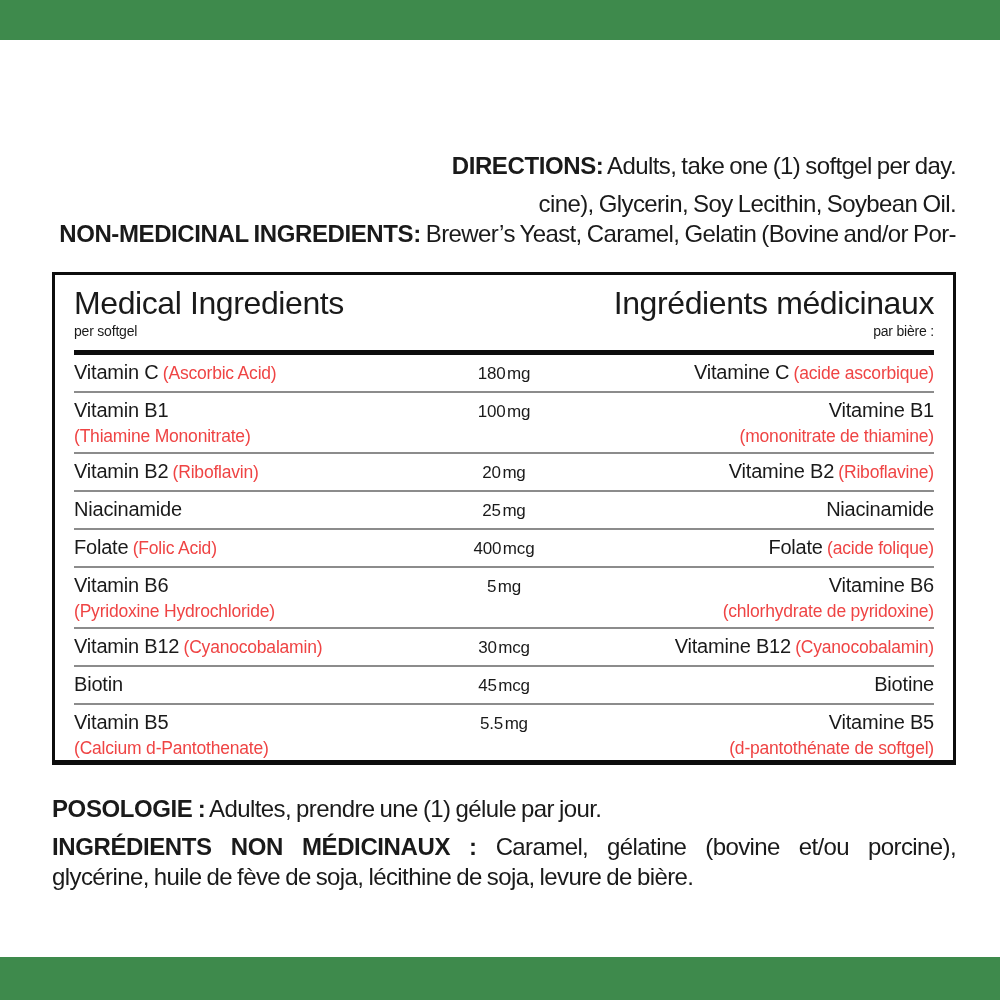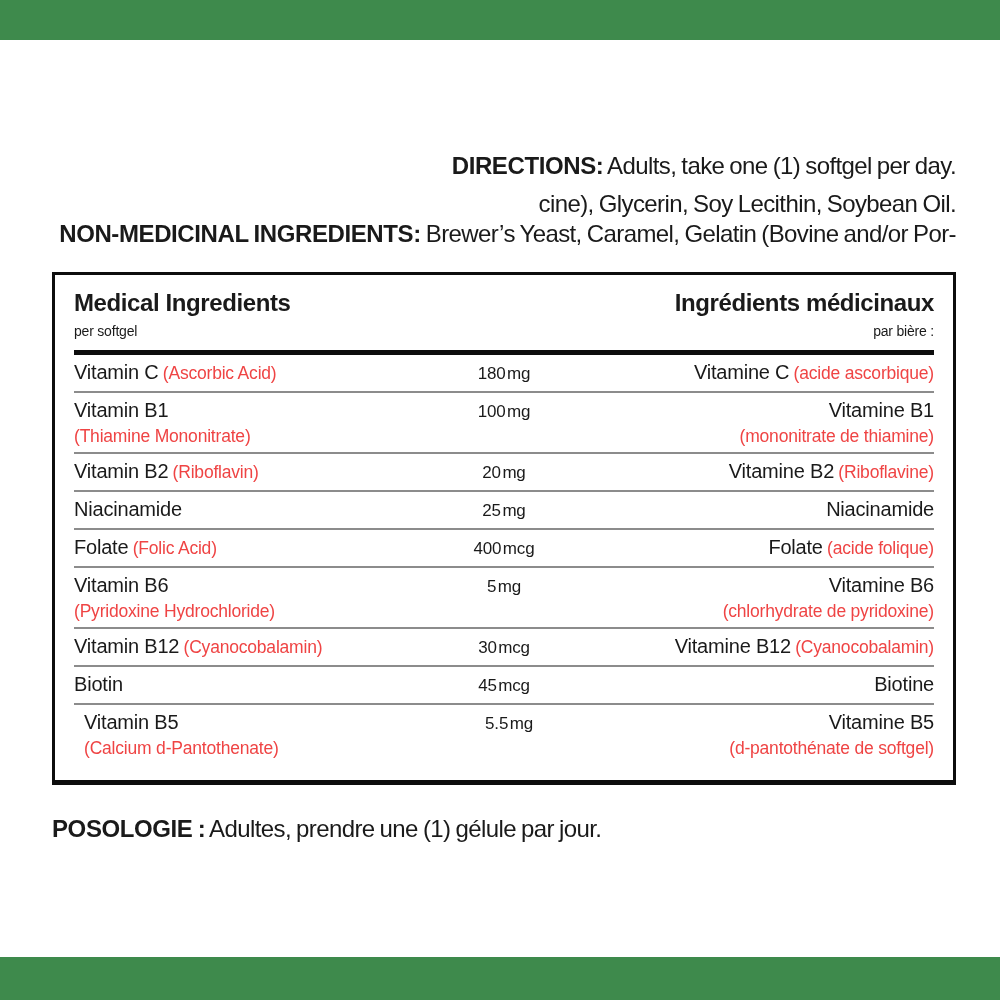--- a/index.html
+++ b/index.html
@@ -48,35 +48,35 @@
   .ing-table {
     margin-top: 23px;
     border: 3px solid var(--border);
     border-bottom-width: 5px;
     padding: 0 19px;
     letter-spacing: -0.2px;
   }
   .thead { padding-top: 13px; }
   .thead-row1 {
     display: flex; justify-content: space-between; align-items: baseline;
-    font-weight: 700; font-size: 24px; line-height: 30px; letter-spacing: -0.4px;
+    font-weight: 400; font-size: 32px; line-height: 30px; letter-spacing: -0.4px;
   }
   .thead-row2 {
     display: flex; justify-content: space-between; align-items: baseline;
     font-size: 14px; line-height: 22px; margin-top: 2px;
   }
   .thick-line { height: 5px; background: var(--border); margin-top: 8px; }
 
   .trow {
     display: flex;
     align-items: baseline;
     padding: 4px 0 4px;
     border-bottom: 2px solid var(--separator);
   }
-  .trow:last-child { border-bottom: none; padding-bottom: 20px; margin-left: 10px; }
+  .trow:last-child { border-bottom: none; padding-bottom: 0; }
   .cell { line-height: 26px; }
   .cell-en { width: 40.5%; text-align: left; }
   .cell-amt {
     width: 19%; text-align: center;
     font-size: 17px; word-spacing: -3px;
   }
   .cell-fr { width: 40.5%; text-align: right; }
   .iname { font-size: 20px; text-align: right; }
   .isub { font-size: 17.5px; color: #ef4444; }
   .sub-block .isub { display: block; line-height: 23px; }
@@ -220,17 +220,24 @@
         <span class="isub">(d-pantothénate de softgel)</span>
       </div>
     </div>
   </div>
 
   <div class="para-block section-fr">
     <div class="pline nowrap">
       <strong>POSOLOGIE :</strong>
       <span>Adultes, prendre une (1) gélule par jour.</span>
     </div>
+    <div class="para-gap">
+      <div class="pline fr-justify">
+        <strong>INGRÉDIENTS NON MÉDICINAUX :</strong>
+        <span>Caramel, gélatine (bovine et/ou porcine),</span>
+      </div>
+      <div class="pline nowrap">glycérine, huile de fève de soja, lécithine de soja, levure de bière.</div>
+    </div>
   </div>
 
 </div>
 
 <div class="green-bar bottom"></div>
 
 </body></html>

